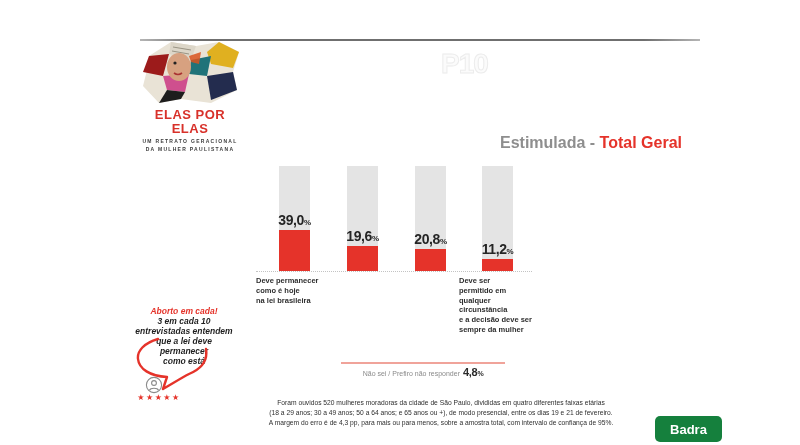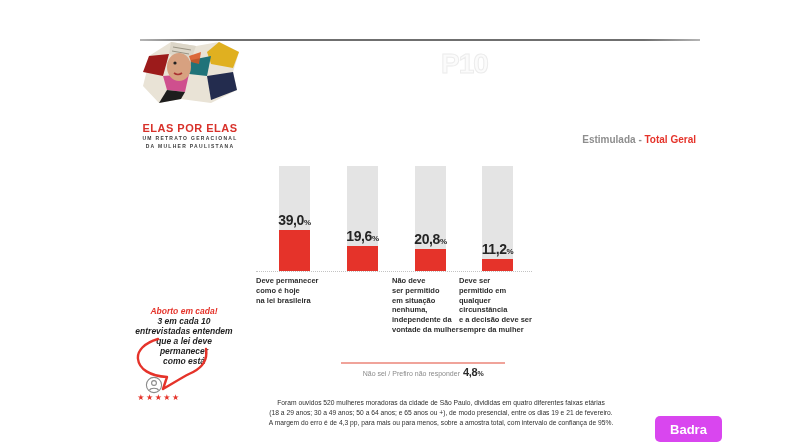--- a/index.html
+++ b/index.html
@@ -9,28 +9,28 @@
   }
   .abs{position:absolute;}
 
   
   .top-rule{left:140px;top:39px;width:560px;height:2px;
     background:linear-gradient(to right,#b5b5b5 0%,#6f6f6f 10%,#6f6f6f 90%,#b5b5b5 100%);}
 
   
   .logo-box{left:138px;top:42px;width:104px;text-align:center;}
   .collage{width:98px;height:61px;margin:0 auto;display:block;}
-  .brand{margin-top:19px;font-size:11px;font-weight:900;letter-spacing:.5px;color:#d8312a;line-height:1.1;}
+  .brand{margin-top:5px;font-size:13px;font-weight:900;letter-spacing:.5px;color:#d8312a;line-height:1.1;}
   .tagline{font-size:5px;font-weight:700;letter-spacing:1.3px;color:#3c3c3c;line-height:1.6;}
 
   
   .watermark{left:441px;top:48px;font-size:28px;font-weight:900;color:#fbfbfb;
     -webkit-text-stroke:1px #ececec;letter-spacing:-1px;}
   .title{left:488px;top:56px;font-size:13.5px;font-weight:700;color:#1f1f1f;}
-  .subtitle{left:500px;top:134px;width:196px;text-align:right;font-size:10px;font-weight:700;}
+  .subtitle{left:500px;top:134px;width:196px;text-align:left;font-size:16px;font-weight:700;}
   .sub-prefix{color:#8e8e8e;}
   .sub-red{color:#e5332a;}
 
   
   .chart{left:240px;top:166px;width:300px;height:215px;}
   .baseline{position:absolute;left:16px;top:105px;width:276px;border-top:1.5px dotted #c3c3c3;}
   .bar-col{position:absolute;top:0;width:77px;height:105px;}
   .bar-track{position:absolute;left:23px;top:0;bottom:0;width:31px;background:#e4e4e4;}
   .bar-fill{position:absolute;left:0;bottom:0;width:100%;background:#e5332a;}
   .bar-value{position:absolute;left:0;width:100%;text-align:center;font-size:14px;font-weight:800;
@@ -51,21 +51,21 @@
   .callout-heading{font-size:8.5px;font-weight:800;color:#e5332a;}
   .callout-body{font-size:8.5px;font-weight:700;color:#1f1f1f;white-space:pre-line;}
   .swoosh{left:136px;top:336px;width:76px;height:56px;}
   .person{left:145px;top:376px;width:18px;height:18px;}
   .stars{left:137px;top:393px;width:44px;text-align:center;font-size:8px;color:#e5332a;letter-spacing:1.5px;}
 
   
   .footnote{left:240px;top:398px;width:402px;text-align:center;font-size:6.7px;color:#2e2e2e;line-height:1.5;}
 
   
-  .badra{left:655px;top:416px;width:67px;height:26px;background:#d946ef;border-radius:5px;
+  .badra{left:655px;top:416px;width:67px;height:26px;background:#15803d;border-radius:5px;
     display:flex;align-items:center;justify-content:center;color:#ffffff;font-weight:800;font-size:13px;}
 </style>
 </head>
 <body>
 
 <div class="canvas">
 
   <div class="abs top-rule"></div>
 
   <div class="abs logo-box">
@@ -119,26 +119,20 @@
     <div class="bar-col" style="left:219px;">
       <div class="bar-track">
         <div class="bar-fill" style="height: 11.2%;"></div>
       </div>
       <div class="bar-value" style="bottom: calc(11.2% + 3px);"><span>11,2</span><span class="pct">%</span></div>
     </div>
 
     <div class="cat-label" style="left:16px;">Deve permanecer
 como é hoje
 na lei brasileira</div>
-    <div class="cat-label" style="left:152px;">Não deve
-ser permitido
-em situação
-nenhuma,
-independente da
-vontade da mulher</div>
     <div class="cat-label" style="left:219px;">Deve ser
 permitido em
 qualquer
 circunstância
 e a decisão deve ser
 sempre da mulher</div>
   </div>
 
   <div class="abs nosei">
     <span class="nosei-label">Não sei / Prefiro não responder</span>

